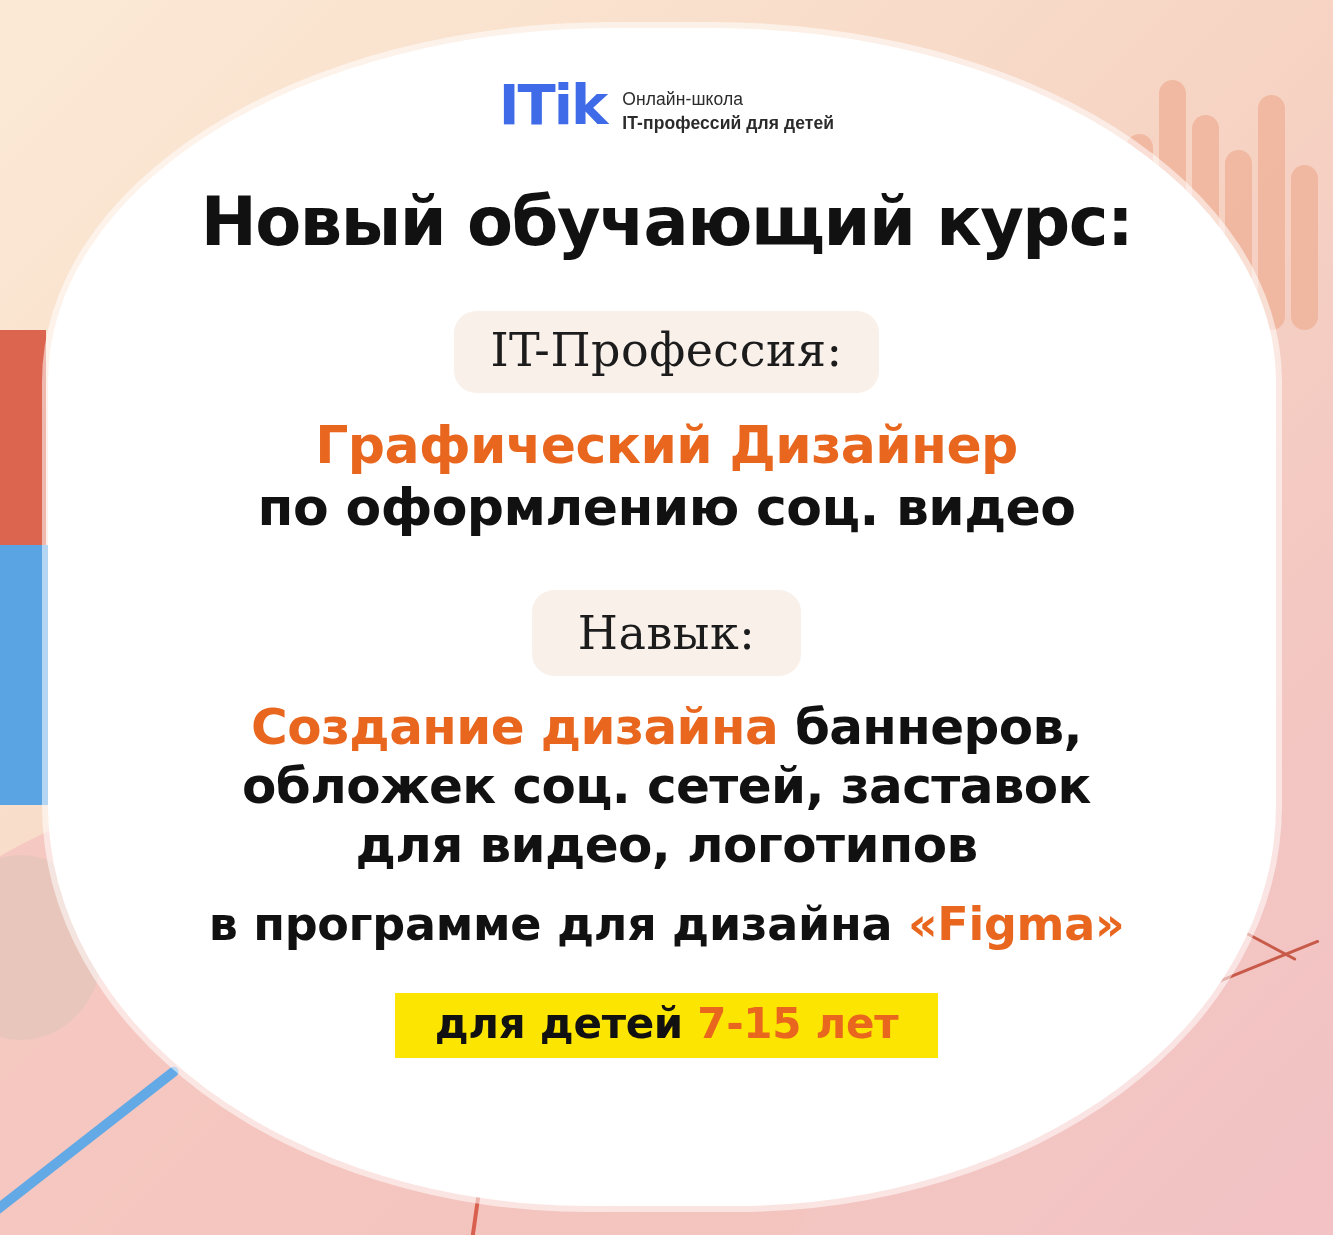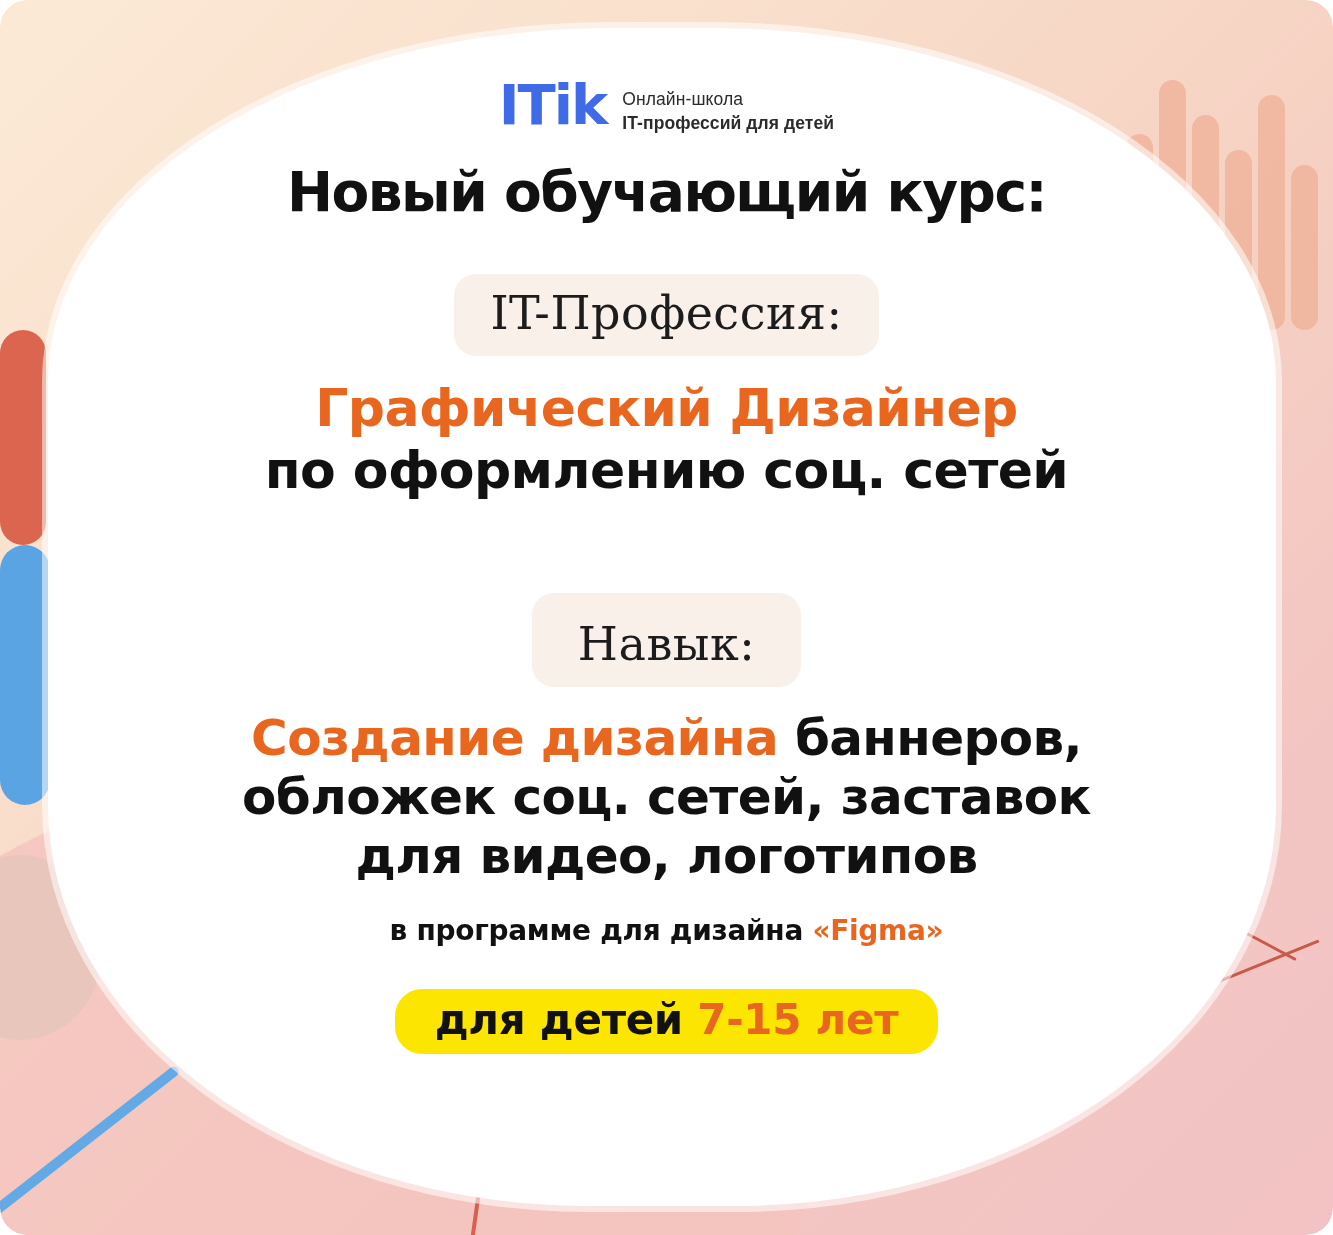--- a/index.html
+++ b/index.html
@@ -1,15 +1,15 @@
 <!DOCTYPE html>
 <html><head>
 <meta charset="utf-8">
 <style>
-  * { margin:0; padding:0; box-sizing:border-box;border-radius:27px; }
+  * { margin:0; padding:0; box-sizing:border-box; }
   html,body{
     width:1333px; height:1235px;
     overflow:hidden;
     font-family:"Liberation Sans", sans-serif;
   }
   #poster{
     position:relative;
     width:1333px; height:1235px;
     overflow:hidden;
     background:linear-gradient(135deg,#FBE9D6 0%,#F9E0CC 28%,#F6D2C3 55%,#F3C6C2 78%,#F2C2C4 100%);
@@ -86,50 +86,50 @@
     font-family:"DejaVu Sans", sans-serif;
   }
   .logo-text{
     font-size:17.5px; line-height:1.35; color:#2B2B2B;
     font-weight:500; letter-spacing:.1px;margin-top:12px;
   }
   .logo-text .l2{ font-weight:700; }
 
   
   .title{
-    margin-top:25px;
-    font-size:55px; font-weight:bold; color:#111111;
+    margin-top:48px;
+    font-size:67px; font-weight:bold; color:#111111;
     letter-spacing:-1.5px;
     font-family:"DejaVu Sans", sans-serif;
   }
 
   
   .badge{
     margin-top:50px;
     background:#F9F0EA;
     border-radius:22px;
     padding:12px 36px 16px;
     font-size:46px; font-weight:500; color:#1C1C1C;
     font-family:"DejaVu Serif", serif;
     letter-spacing:.5px;
   }
-  .badge.skill{ margin-top:92px; padding:24px 46px 16px; }
+  .badge.skill{ margin-top:52px; padding:16px 46px 16px; }
 
   .lines{ margin-top:22px; text-align:center; }
   .line{
     font-size:50px; font-weight:bold; color:#111111;
     line-height:1.18; letter-spacing:-.6px;
     font-family:"DejaVu Sans", sans-serif;
   }
   .line.big{ font-size:52px; }
   .orange{ color:#E8661E; }
 
   .line.sub{
-    margin-top:28px;
-    font-size:28px; letter-spacing:-.3px;
+    margin-top:22px;
+    font-size:46px; letter-spacing:-.3px;
   }
 
   
   .yellow-wrap{ margin-top:42px; }
   .yellow{
     display:inline-block;
     background:#FCE500;
     padding:6px 40px 10px;
     font-size:42px; font-weight:bold; color:#111111;
     letter-spacing:-.3px;
@@ -172,21 +172,21 @@
         <div class="l2">IT-профессий для детей</div>
       </div>
     </div>
 
     <div class="title">Новый обучающий курс:</div>
 
     <div class="badge">IT-Профессия:</div>
 
     <div class="lines">
       <div class="line big orange">Графический Дизайнер</div>
-      <div class="line big">по оформлению соц. сетей</div>
+      <div class="line big">по оформлению соц. видео</div>
     </div>
 
     <div class="badge skill">Навык:</div>
 
     <div class="lines">
       <div class="line">
         <span class="orange">Создание дизайна</span><span> баннеров,</span>
       </div>
       <div class="line">обложек соц. сетей, заставок</div>
       <div class="line">для видео, логотипов</div>

